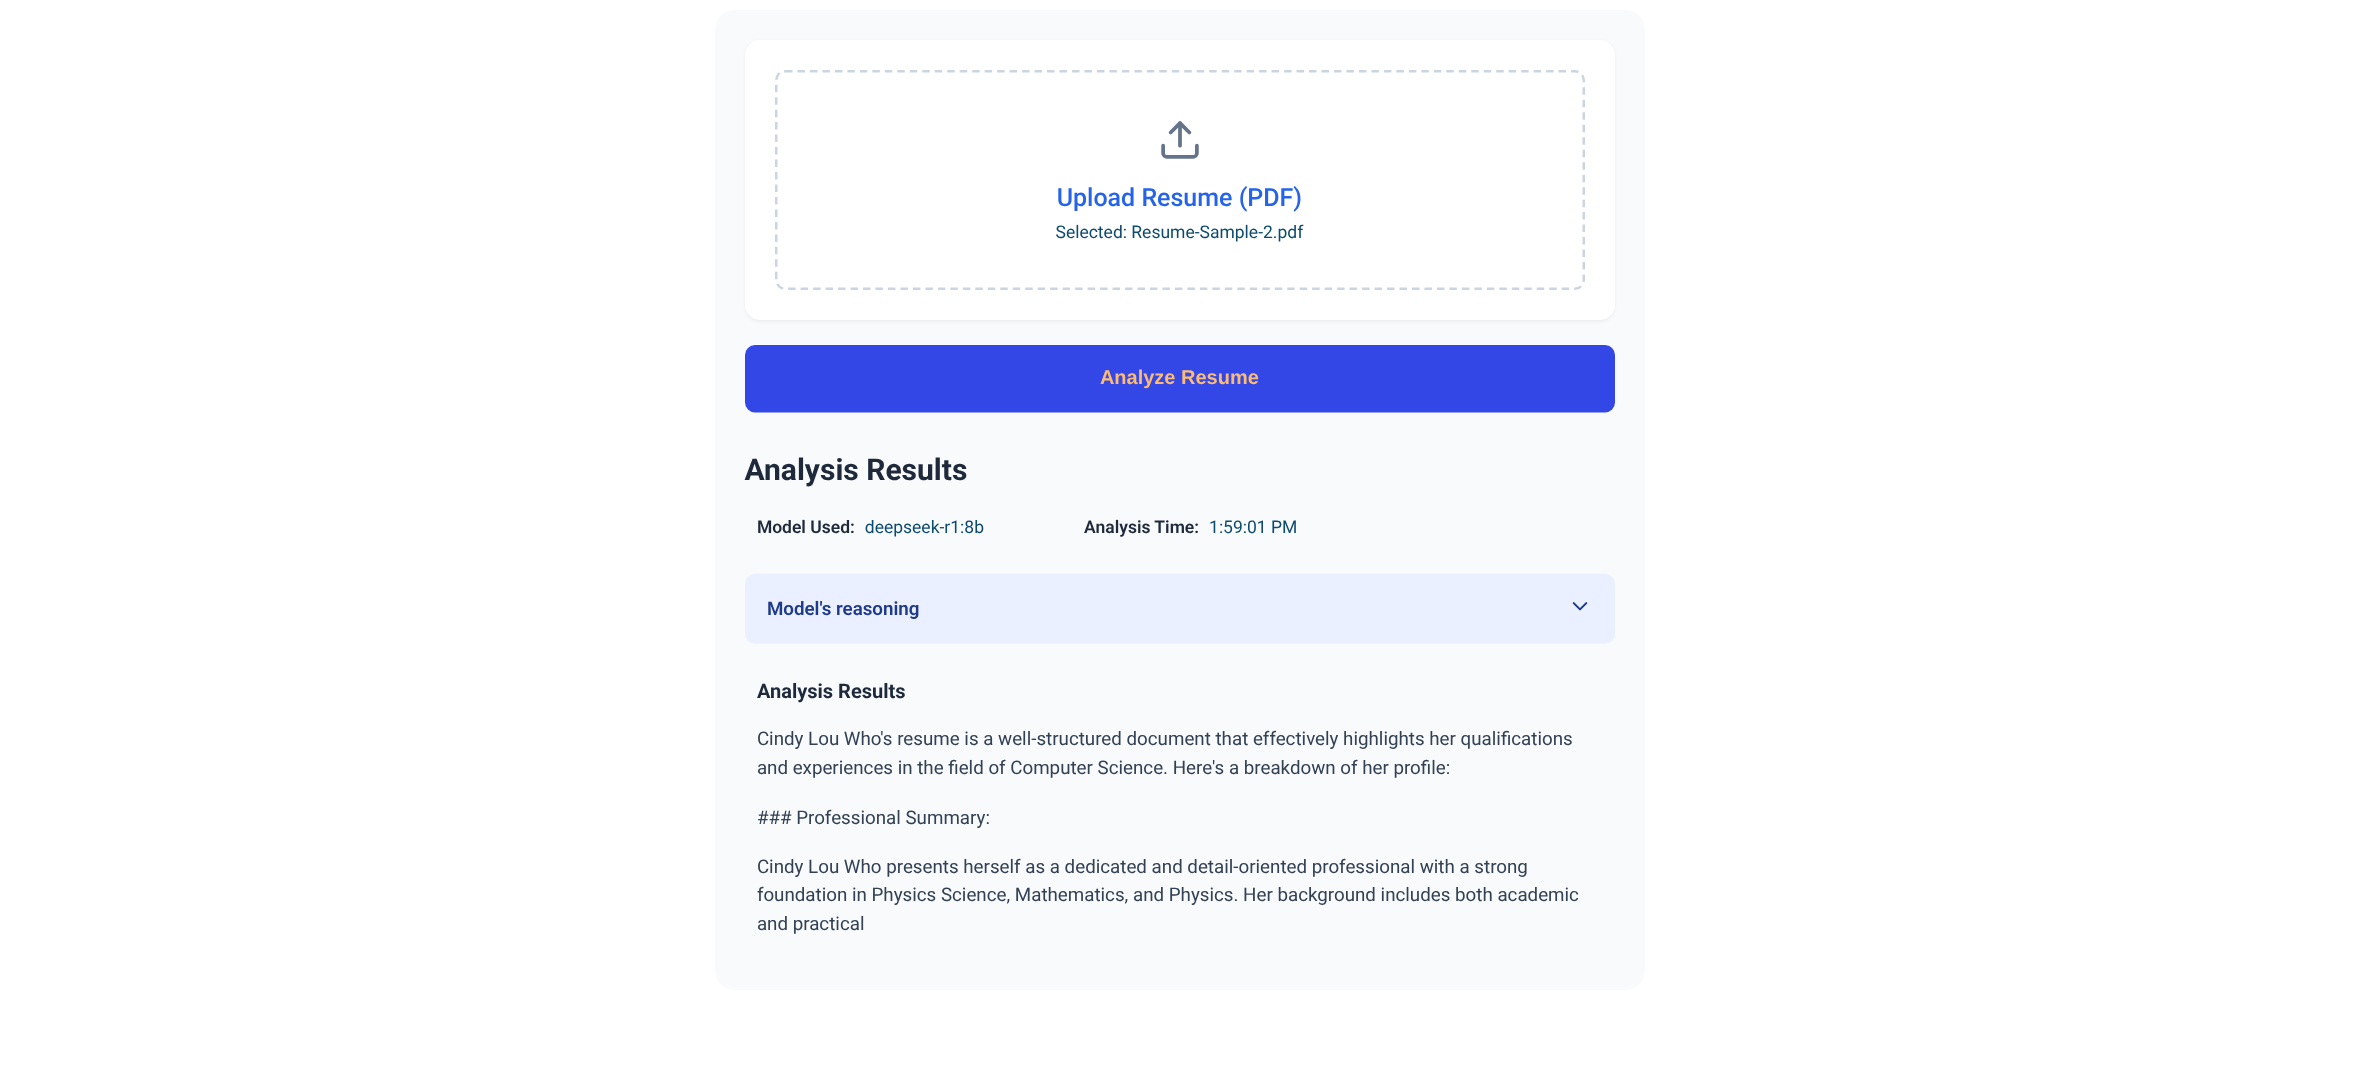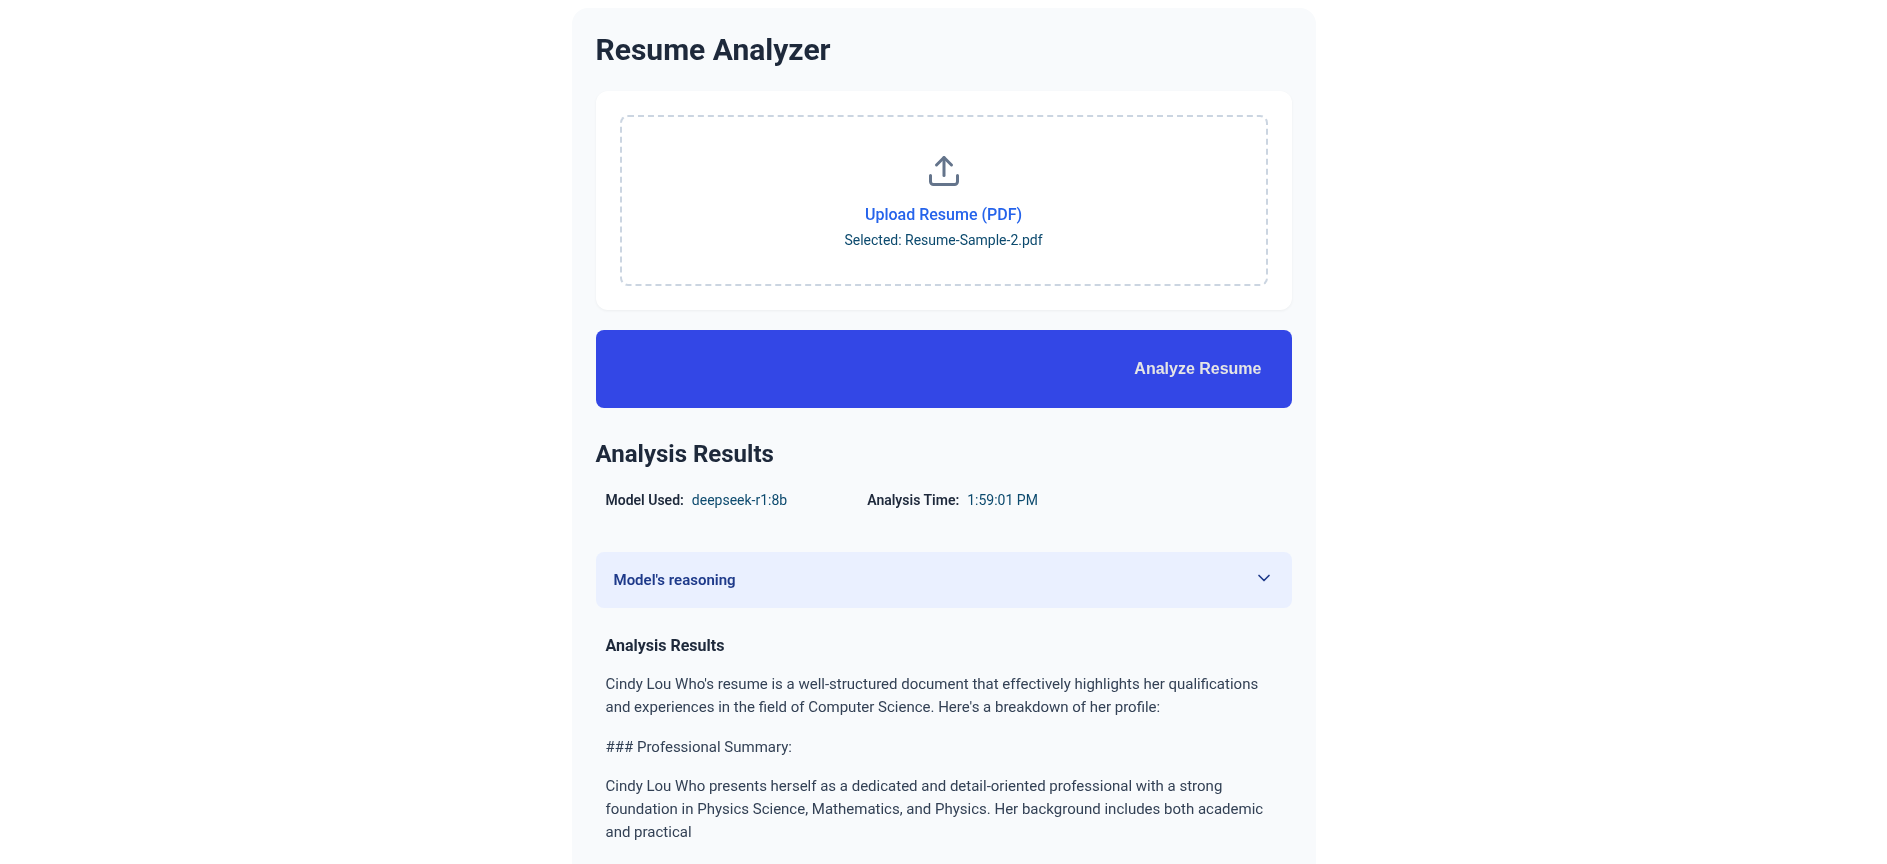--- a/index.html
+++ b/index.html
@@ -46,57 +46,56 @@
       margin-bottom: 16px;
     }
     .upload-icon svg {
       width: 36px;
       height: 36px;
       stroke: #64748b;
     }
     .upload-link {
       color: #2563eb;
       font-weight: 500;
-      font-size: 16px;
+      font-size: 20px;
       margin-bottom: 8px;
     }
     .selected-file {
       color: #0c4a6e;
       font-size: 14px;
       margin-top: 6px;
     }
     .analyze-btn {
       width: 100%;
       background: #2f54eb;
       background: #3b5beb;
       background: #3352e8;
-      color: #e5e5e5;
+      color: #fdba74;
       border: none;
       border-radius: 8px;
-      padding: 30px;
+      padding: 18px;
       font-size: 16px;
       font-weight: 600;
       cursor: pointer;
       margin-bottom: 32px;
-      text-align: right;
     }
     .analyze-btn {
       background: #3347e6;
     }
     .section-heading {
       font-size: 24px;
       font-weight: 700;
       color: #1e293b;
       margin-bottom: 24px;
     }
     .meta-row {
       display: flex;
       gap: 80px;
       padding: 0 10px;
-      margin-bottom: 44px;
+      margin-bottom: 29px;
       font-size: 14px;
       color: #334155;
       align-items: flex-end;
     }
     .meta-item {
       display: flex;
       gap: 8px;
     }
     .meta-label {
       font-weight: 600;
@@ -140,21 +139,20 @@
       font-size: 15px;
       color: #334155;
       line-height: 1.55;
       margin-bottom: 16px;
     }
   </style>
 </head>
 <body>
 
 <div class="container">
-  <h1 class="page-title">Resume Analyzer</h1>
 
   <div class="upload-card">
     <div class="upload-zone">
       <div class="upload-icon">
         <svg viewBox="0 0 24 24" fill="none" stroke="currentColor" stroke-width="2" stroke-linecap="round" stroke-linejoin="round">
           <path d="M21 15v4a2 2 0 0 1-2 2H5a2 2 0 0 1-2-2v-4"></path>
           <polyline points="17 8 12 3 7 8"></polyline>
           <line x1="12" y1="3" x2="12" y2="15"></line>
         </svg>
       </div>

